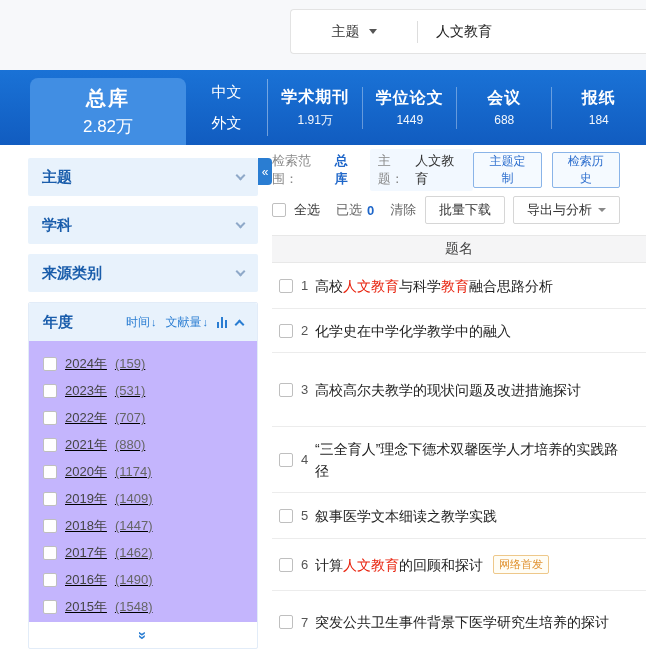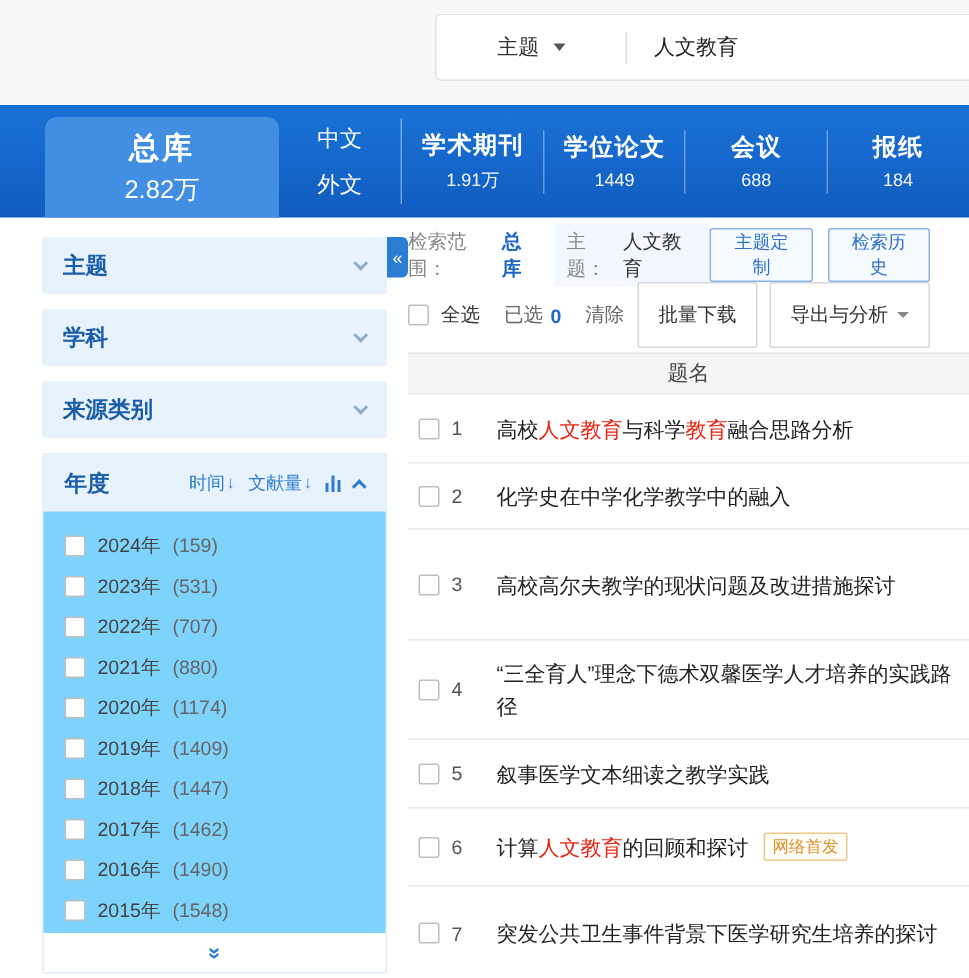--- a/index.html
+++ b/index.html
@@ -55,21 +55,21 @@
   .chev.down { transform:rotate(45deg); margin-top:-4px; }
   .chev.up { transform:rotate(-135deg); margin-top:4px; border-color:#2a7dd2; }
   .year-panel { border:1px solid #e2ecf8; border-radius:2px; }
   .year-head { margin-bottom:0; border-radius:2px 2px 0 0; }
   .year-tools { display:flex; align-items:center; gap:9px; }
   .sort { font-size:12px; font-weight:normal; color:#2a7dd2; cursor:pointer; display:flex; align-items:center; }
   .sort .arr { font-size:11px; margin-left:1px; }
   .bars { display:inline-flex; align-items:flex-end; gap:2px; height:11px; cursor:pointer; }
   .bars i { width:2px; background:#2a7dd2; display:inline-block; }
   .bars i:nth-child(1){height:6px} .bars i:nth-child(2){height:11px} .bars i:nth-child(3){height:8px}
-  .year-list { padding:9px 0 2px 0; background:#7dd3fc; }
+  .year-list { padding:9px 0 2px 0; background:#c4b5fd;text-decoration:underline; }
   .year-item { height:27px; display:flex; align-items:center; gap:8px; padding:0 14px; cursor:pointer; }
   .year-label { font-size:13px; color:#444; }
   .year-count { font-size:13px; color:#666; }
   .more-btn { height:26px; display:flex; align-items:center; justify-content:center; cursor:pointer; }
   .dbl { color:#2a7dd2; font-size:15px; font-weight:bold; transform:rotate(90deg); display:inline-block; }
 
   input[type=checkbox].cbx { appearance:none; -webkit-appearance:none; width:14px; height:14px;
     border:1px solid #bfbfbf; border-radius:2px; background:#fff; cursor:pointer; flex:none; }
 
   
@@ -82,38 +82,38 @@
   .topic-chip .tv { color:#333; }
   .blue-btn { height:36px; padding:0 10px; font-size:12px; color:#2e6fce; background:#f5faff;
     border:1px solid #8ab4e8; border-radius:2px; cursor:pointer; margin-left:10px; font-family:inherit; }
   .blue-btn.first { margin-left:auto; }
 
   .select-row { display:flex; align-items:center; margin-top:13px; padding-right:26px; height:30px; }
   .sel-label { font-size:13px; color:#333; margin-left:8px; }
   .sel-muted { font-size:13px; color:#666; margin-left:16px; }
   .sel-count { font-size:13px; color:#1e66c9; font-weight:bold; margin-left:5px; }
   .sel-clear { font-size:13px; color:#666; margin-left:16px; cursor:pointer;text-align:center; }
-  .gray-btn { height:44px; padding:0 13px; font-size:13px; color:#333; background:#fff;
+  .gray-btn { height:28px; padding:0 13px; font-size:13px; color:#333; background:#fff;
     border:1px solid #d6d6d6; border-radius:2px; cursor:pointer; margin-left:8px;
     display:inline-flex; align-items:center; gap:6px; font-family:inherit; }
   .gray-btn.first { margin-left:auto; }
   .caret2 { width:0; height:0; border-left:4px solid transparent; border-right:4px solid transparent;
     border-top:4px solid #888; }
 
   
   .thead { margin-top:10px; height:28px; background:#f5f5f6; border-top:1px solid #e8e8e8;
     border-bottom:1px solid #e8e8e8; display:flex; align-items:center; justify-content:center;
     font-size:14px; color:#444; }
   .rrow { display:flex; align-items:center; border-bottom:1px solid #ececec; padding-left:7px; }
   .rrow:nth-child(1){min-height:46px} .rrow:nth-child(2){min-height:44px}
   .rrow:nth-child(3){min-height:74px} .rrow:nth-child(4){min-height:66px}
   .rrow:nth-child(5){min-height:46px} .rrow:nth-child(6){min-height:52px}
   .rrow:nth-child(7){min-height:62px; border-bottom:none;}
   .rnum { width:14px; font-size:13px; color:#555; margin-left:8px; flex:none; }
-  .rtitle { max-width:312px; margin-left:16px; font-size:14px; color:#222; line-height:22px;
+  .rtitle { max-width:312px; margin-left:0; font-size:14px; color:#222; line-height:22px;
     text-decoration:none; cursor:pointer; }
   .rtitle .hl { color:#e8210c; }
   .badge { margin-left:10px; font-size:11px; color:#e0912f; border:1px solid #eec88a;
     background:#fffdf5; border-radius:2px; padding:1px 5px; white-space:nowrap; flex:none; }
 </style>
 </head>
 <body>
 
 <div class="page">
 

